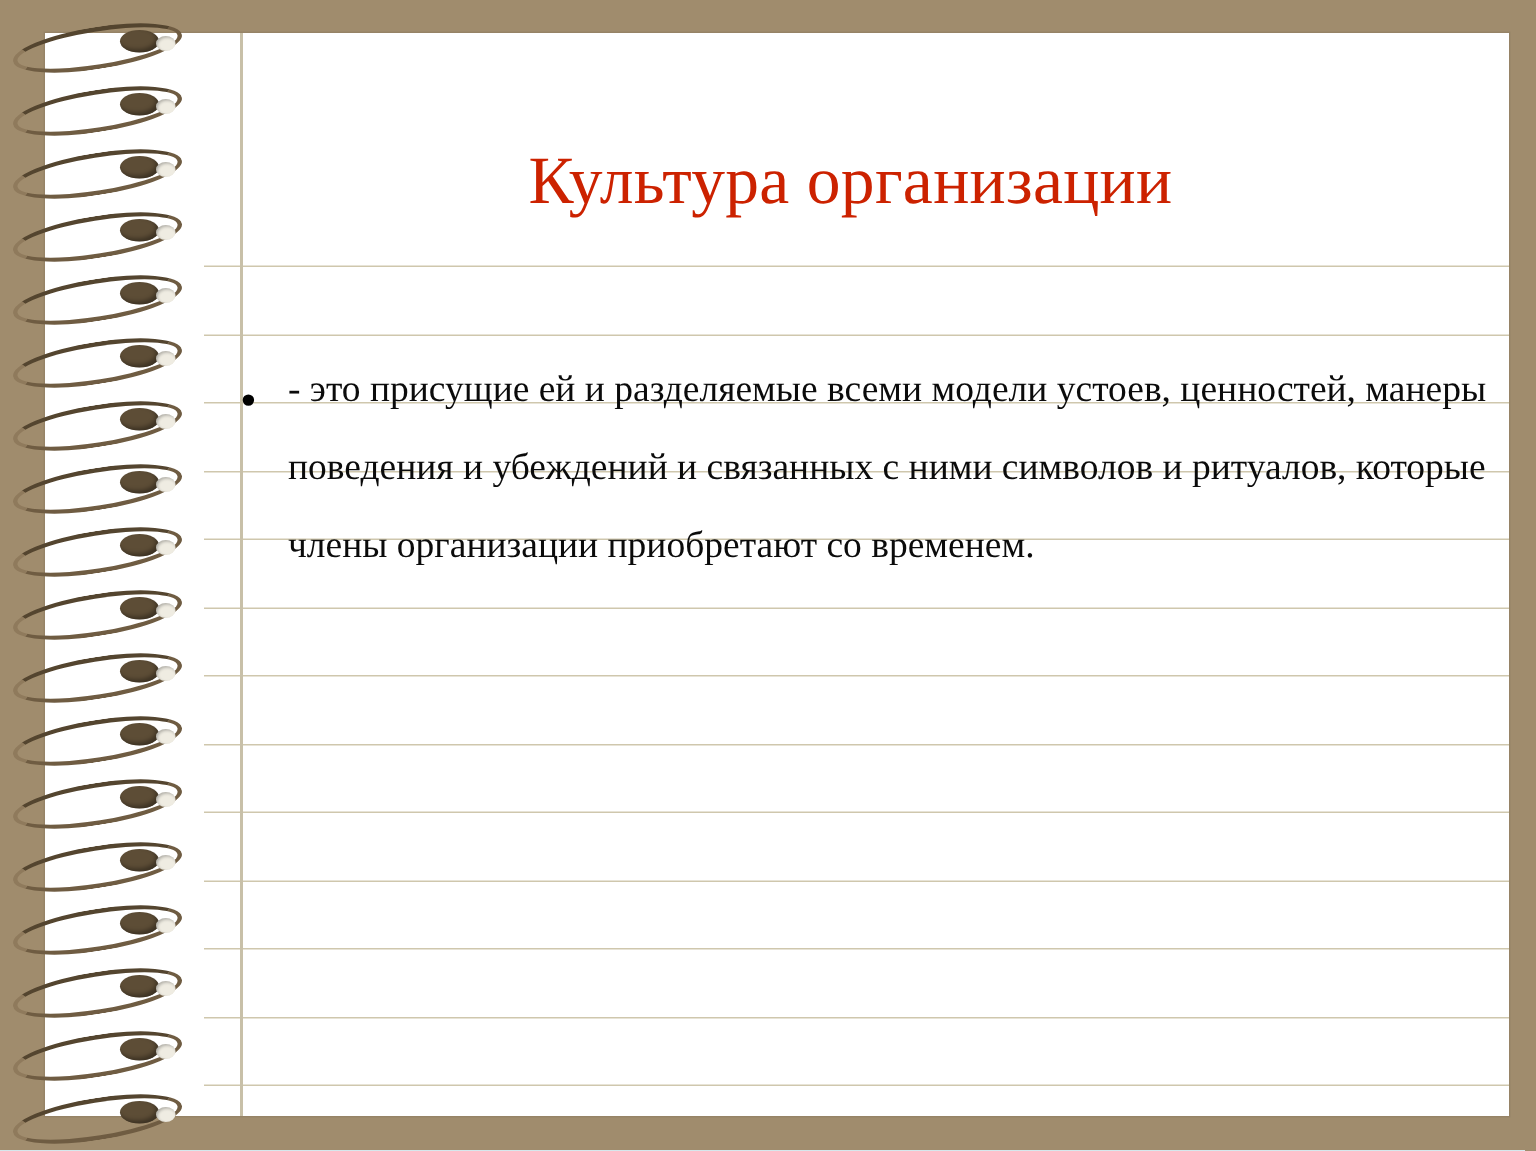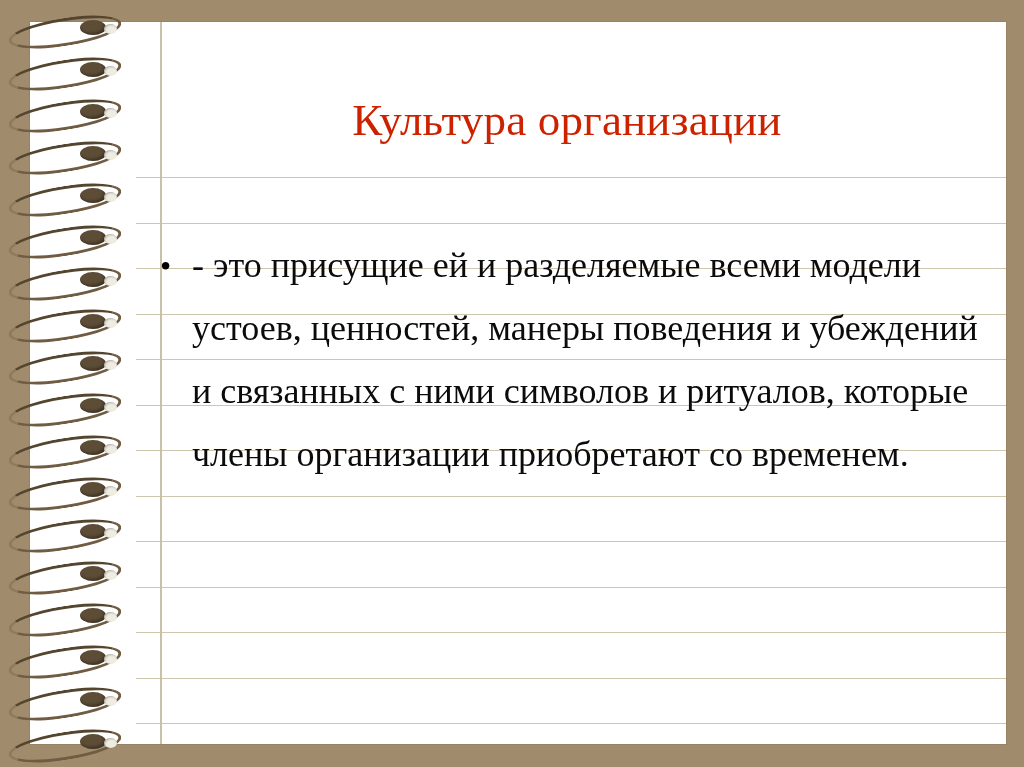--- a/index.html
+++ b/index.html
@@ -133,22 +133,22 @@
     flex: 0 0 auto;
     width: 14px;
     margin-top: 16px;
     color: #000000;
     font-size: 32px;
     line-height: 1;
   }
   .bullet-text {
     flex: 1 1 auto;
     color: #0b0b0b;
-    font-size: 36px;
-    line-height: 63px;
+    font-size: 25px;
+    line-height: 52px;
     font-family: "Liberation Serif", serif;
   }
 </style>
 </head>
 <body>
 
 <div class="slide">
   <div class="frame-outer"></div>
 
   <div class="page">

